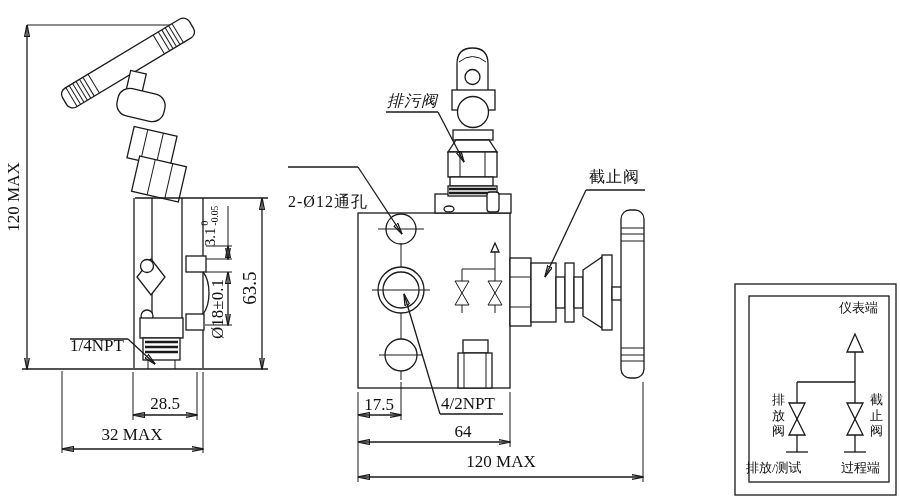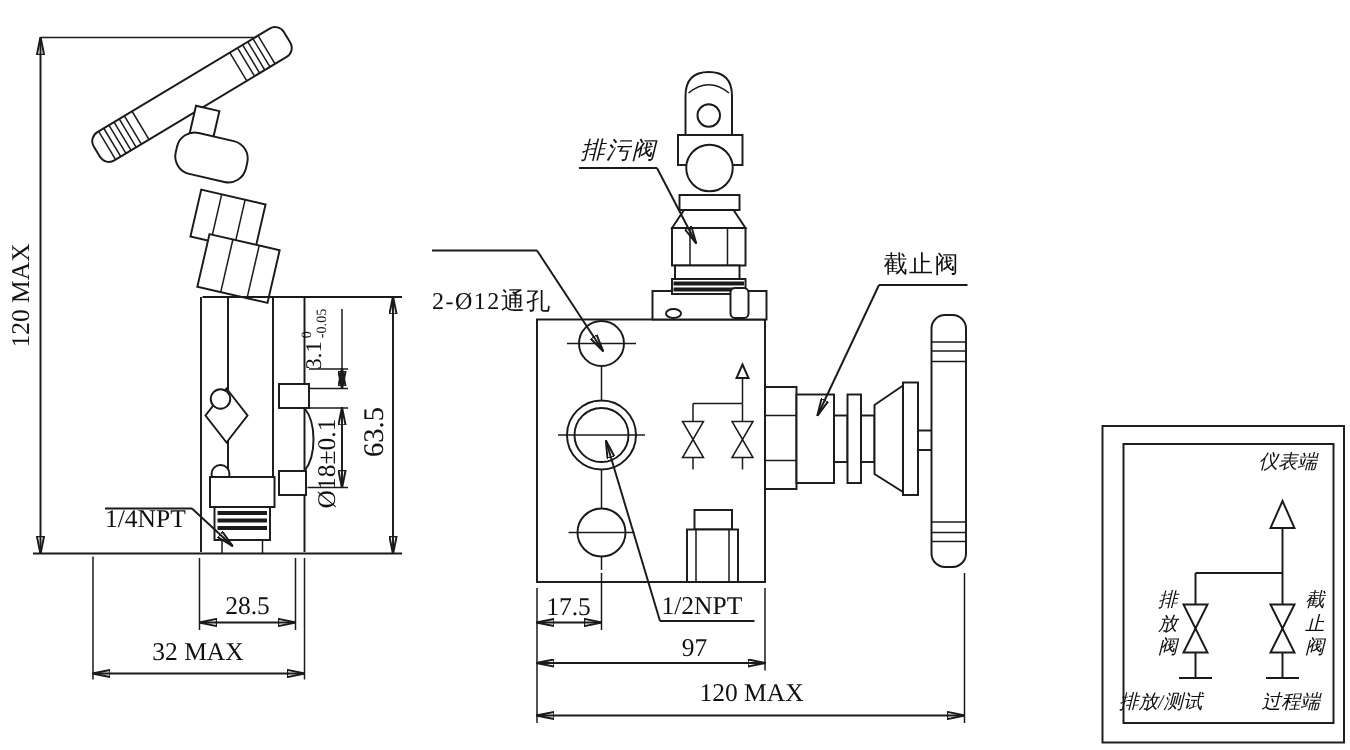--- a/index.html
+++ b/index.html
@@ -8,21 +8,21 @@
   svg{position:absolute;left:0;top:0;}
   svg line, svg path, svg polygon, svg rect, svg circle, svg ellipse{
     stroke:#1a1a1a; stroke-width:1.3; fill:none;
   }
   .fw{fill:#ffffff;}
   .thin{stroke-width:1;}
   .thick{stroke-width:2.6;}
   .t{position:absolute;color:#111;white-space:nowrap;line-height:1.05;}
   .dim{font-size:17px;}
   .cjk{font-size:16px;letter-spacing:1px;}
-  .sch{font-size:13px;font-style:italic;}
+  .sch{font-size:13px;}
   .rot{transform:translate(-50%,-50%) rotate(-90deg);display:inline-flex;align-items:center;}
   .ctr{transform:translateX(-50%);}
   .vert{width:15px;word-break:break-all;line-height:1.2;letter-spacing:0;text-align:right;white-space:normal;}
   .tolcol{display:inline-flex;flex-direction:column;font-size:9.5px;line-height:1.05;margin-left:2px;}
   .slotval{font-size:15px;}
   .big{font-size:19px;}
 </style>
 </head>
 <body>
 
@@ -250,22 +250,22 @@
 <span class="t dim rot" style="left:218px;top:309px;">Ø18±0.1</span>
 <span class="t big rot" style="left:250px;top:288px;">63.5</span>
 <span class="t dim" style="left:70px;top:337px;">1/4NPT</span>
 <span class="t dim ctr" style="left:165px;top:395px;">28.5</span>
 <span class="t dim ctr" style="left:132px;top:426px;">32 MAX</span>
 
 <span class="t cjk" style="left:387px;top:93px;font-style:italic;">排污阀</span>
 <span class="t cjk" style="left:288px;top:146px;margin-top:48px;">2-Ø12通孔</span>
 <span class="t cjk" style="left:589px;top:169px;">截止阀</span>
 <span class="t dim ctr" style="left:379px;top:396px;">17.5</span>
-<span class="t dim" style="left:441px;top:395px;">1/2NPT</span>
-<span class="t dim ctr" style="left:463px;top:423px;">97</span>
+<span class="t dim" style="left:441px;top:395px;">4/2NPT</span>
+<span class="t dim ctr" style="left:463px;top:423px;">64</span>
 <span class="t dim ctr" style="left:501px;top:453px;">120 MAX</span>
 
 <span class="t sch" style="left:839px;top:301px;">仪表端</span>
 <span class="t sch vert" style="left:770px;top:392px;">排放阀</span>
 <span class="t sch vert" style="left:868px;top:392px;">截止阀</span>
 <span class="t sch" style="left:746px;top:461px;">排放/测试</span>
 <span class="t sch" style="left:841px;top:461px;">过程端</span>
 
 </div>
 

